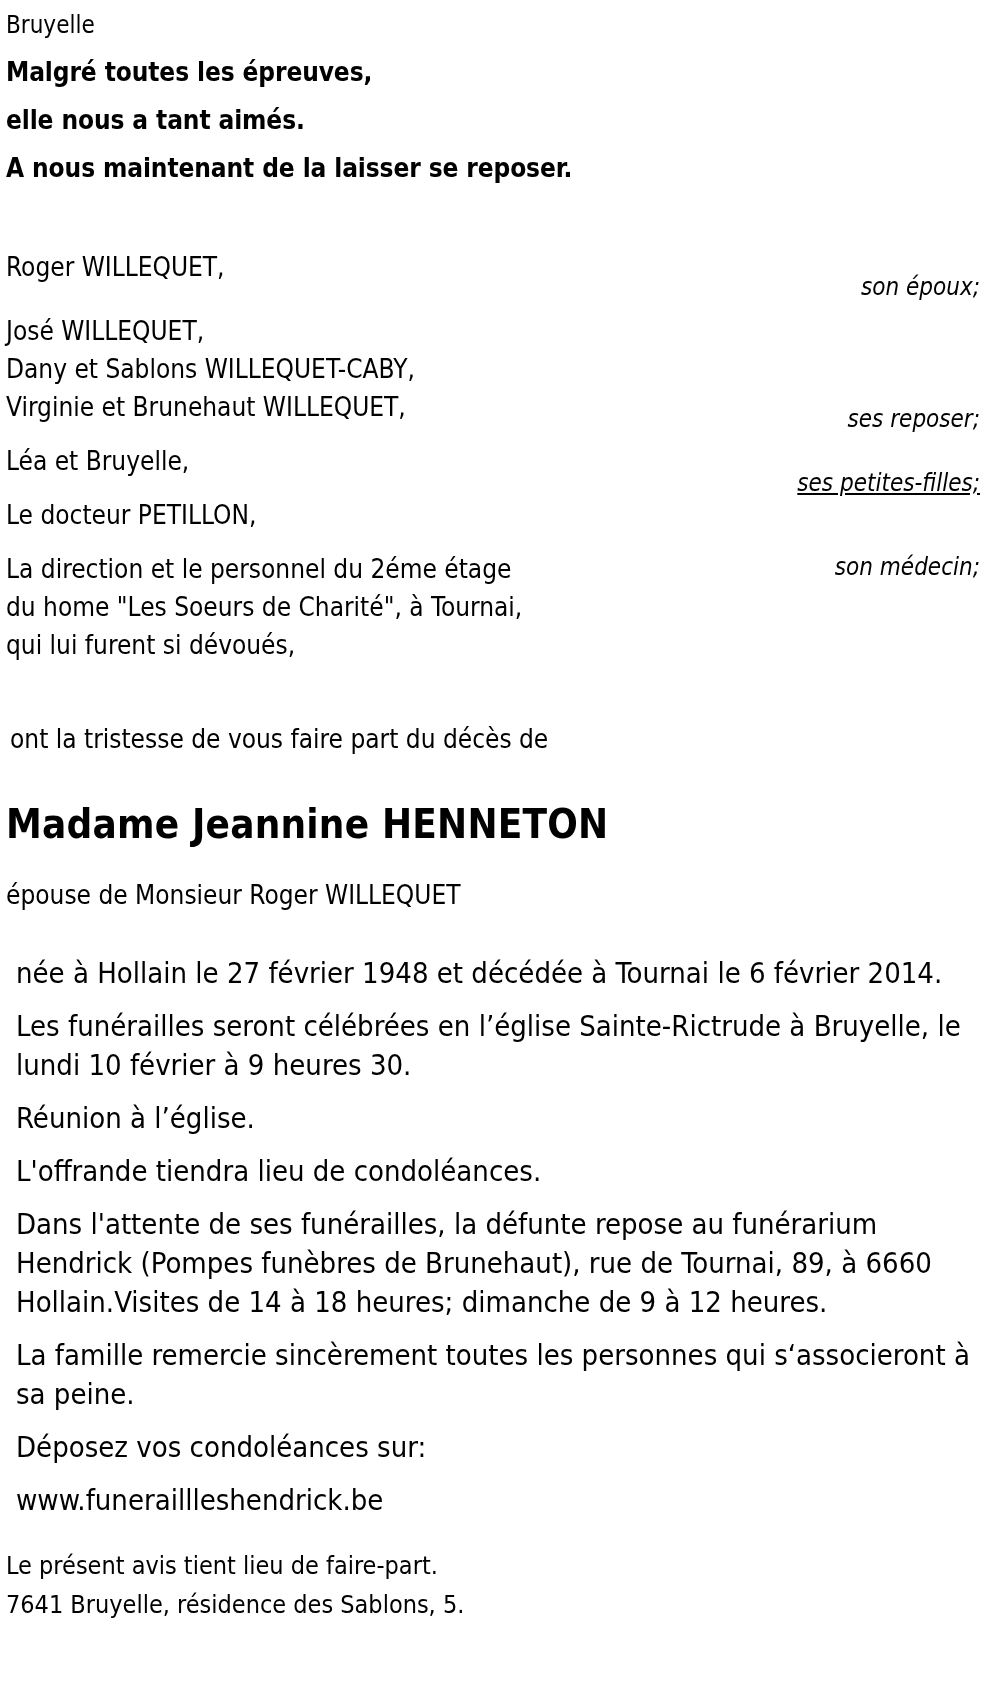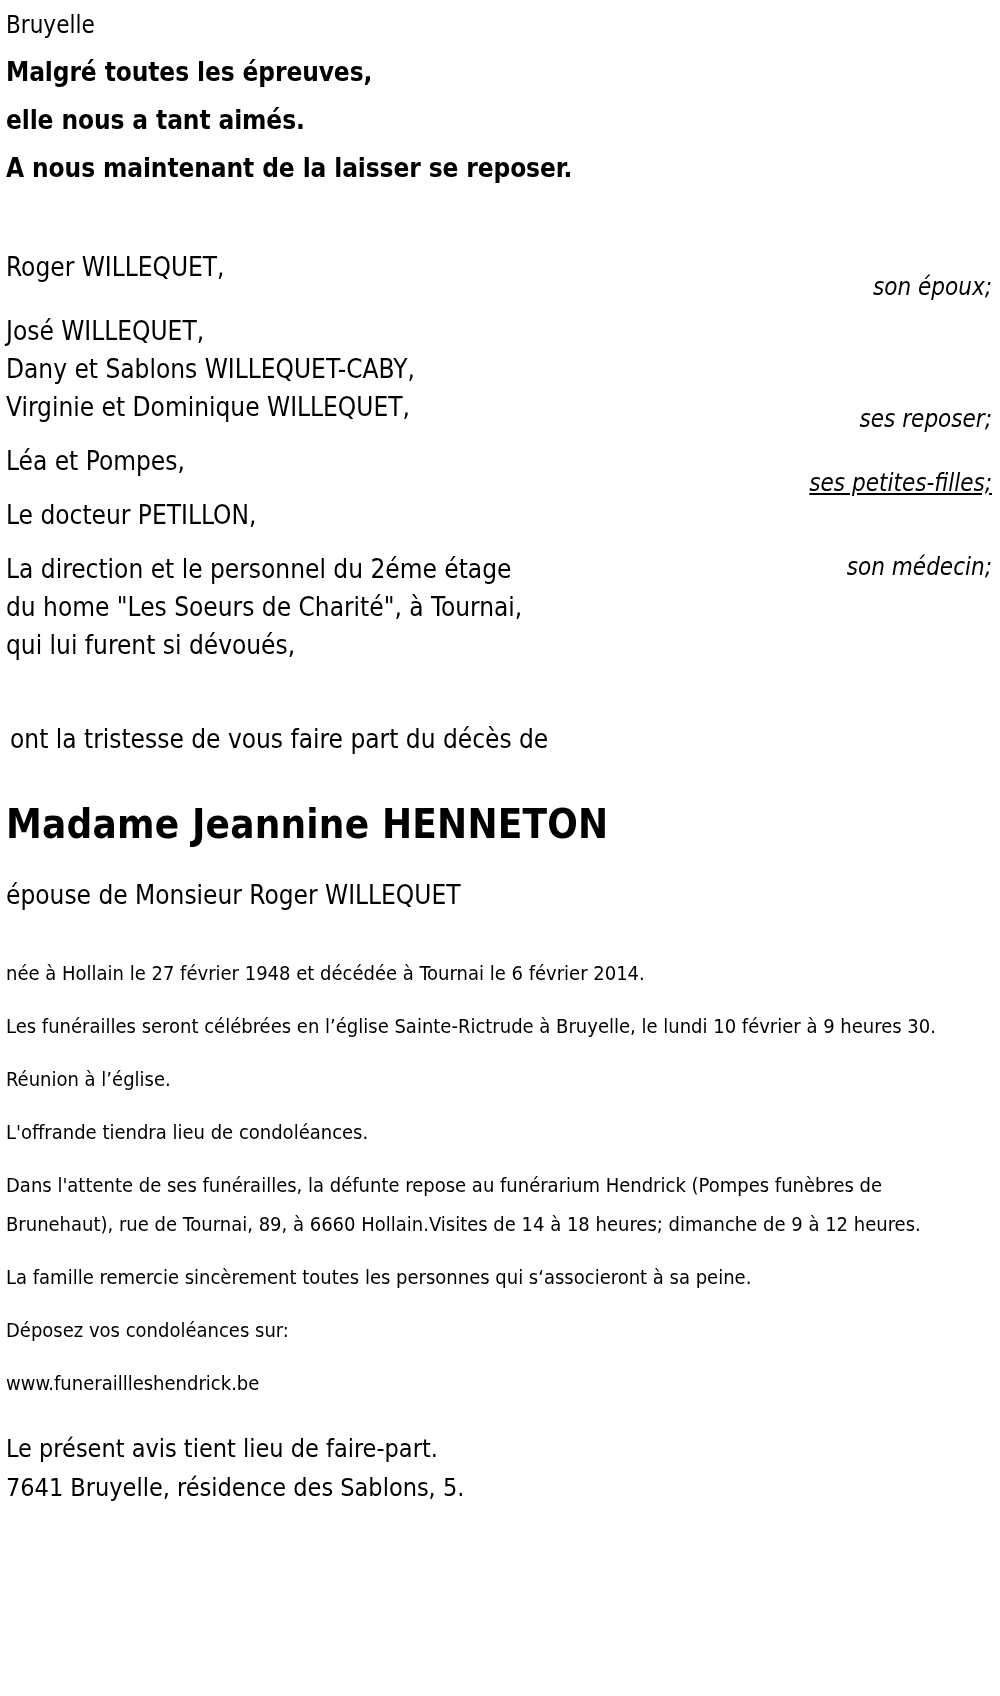--- a/index.html
+++ b/index.html
@@ -44,21 +44,21 @@
     position: relative;
     min-height: 1px;
   }
   .names {
     font-size: 26px;
     line-height: 38px;
     padding-left: 6px;
   }
   .relation {
     position: absolute;
-    right: 8px;
+    right: 20px;
     font-style: italic;
     font-size: 24px;
     line-height: 30px;
     white-space: nowrap;
   }
 
   .spacer-sm { height: 16px; }
   .spacer-md { height: 26px; }
   .spacer-lg { height: 40px; }
   .spacer-xl { height: 56px; }
@@ -78,23 +78,23 @@
   }
 
   .spouse-of {
     font-size: 26px;
     line-height: 38px;
     padding-left: 6px;
   }
 
   
   .para {
-    font-size: 20px;
+    font-size: 29px;
     line-height: 39px;
-    padding-left: 6px;
+    padding-left: 16px;
     padding-right: 18px;
     margin-bottom: 14px;
     text-align: left;
   }
   .para:last-child { margin-bottom: 0; }
 
   .footer-line {
     font-size: 25px;
     line-height: 39px;
     padding-left: 6px;
@@ -118,28 +118,28 @@
   <div class="relrow">
     <div class="names">Roger WILLEQUET,</div>
     <div class="relation" style="top: 24px;">son époux;</div>
   </div>
 
   <div class="spacer-md"></div>
 
   <div class="relrow">
     <div class="names">José WILLEQUET,</div>
     <div class="names">Dany et Sablons WILLEQUET-CABY,</div>
-    <div class="names">Virginie et Dominique WILLEQUET,</div>
+    <div class="names">Virginie et Brunehaut WILLEQUET,</div>
     <div class="relation" style="top: 92px;">ses reposer;</div>
   </div>
 
   <div class="spacer-sm"></div>
 
   <div class="relrow">
-    <div class="names">Léa et Pompes,</div>
+    <div class="names">Léa et Bruyelle,</div>
     <div class="relation" style="top: 26px; text-decoration: underline;">ses petites-filles;</div>
   </div>
 
   <div class="spacer-sm"></div>
 
   <div class="relrow">
     <div class="names">Le docteur PETILLON,</div>
     <div class="relation" style="top: 56px;">son médecin;</div>
   </div>
 

